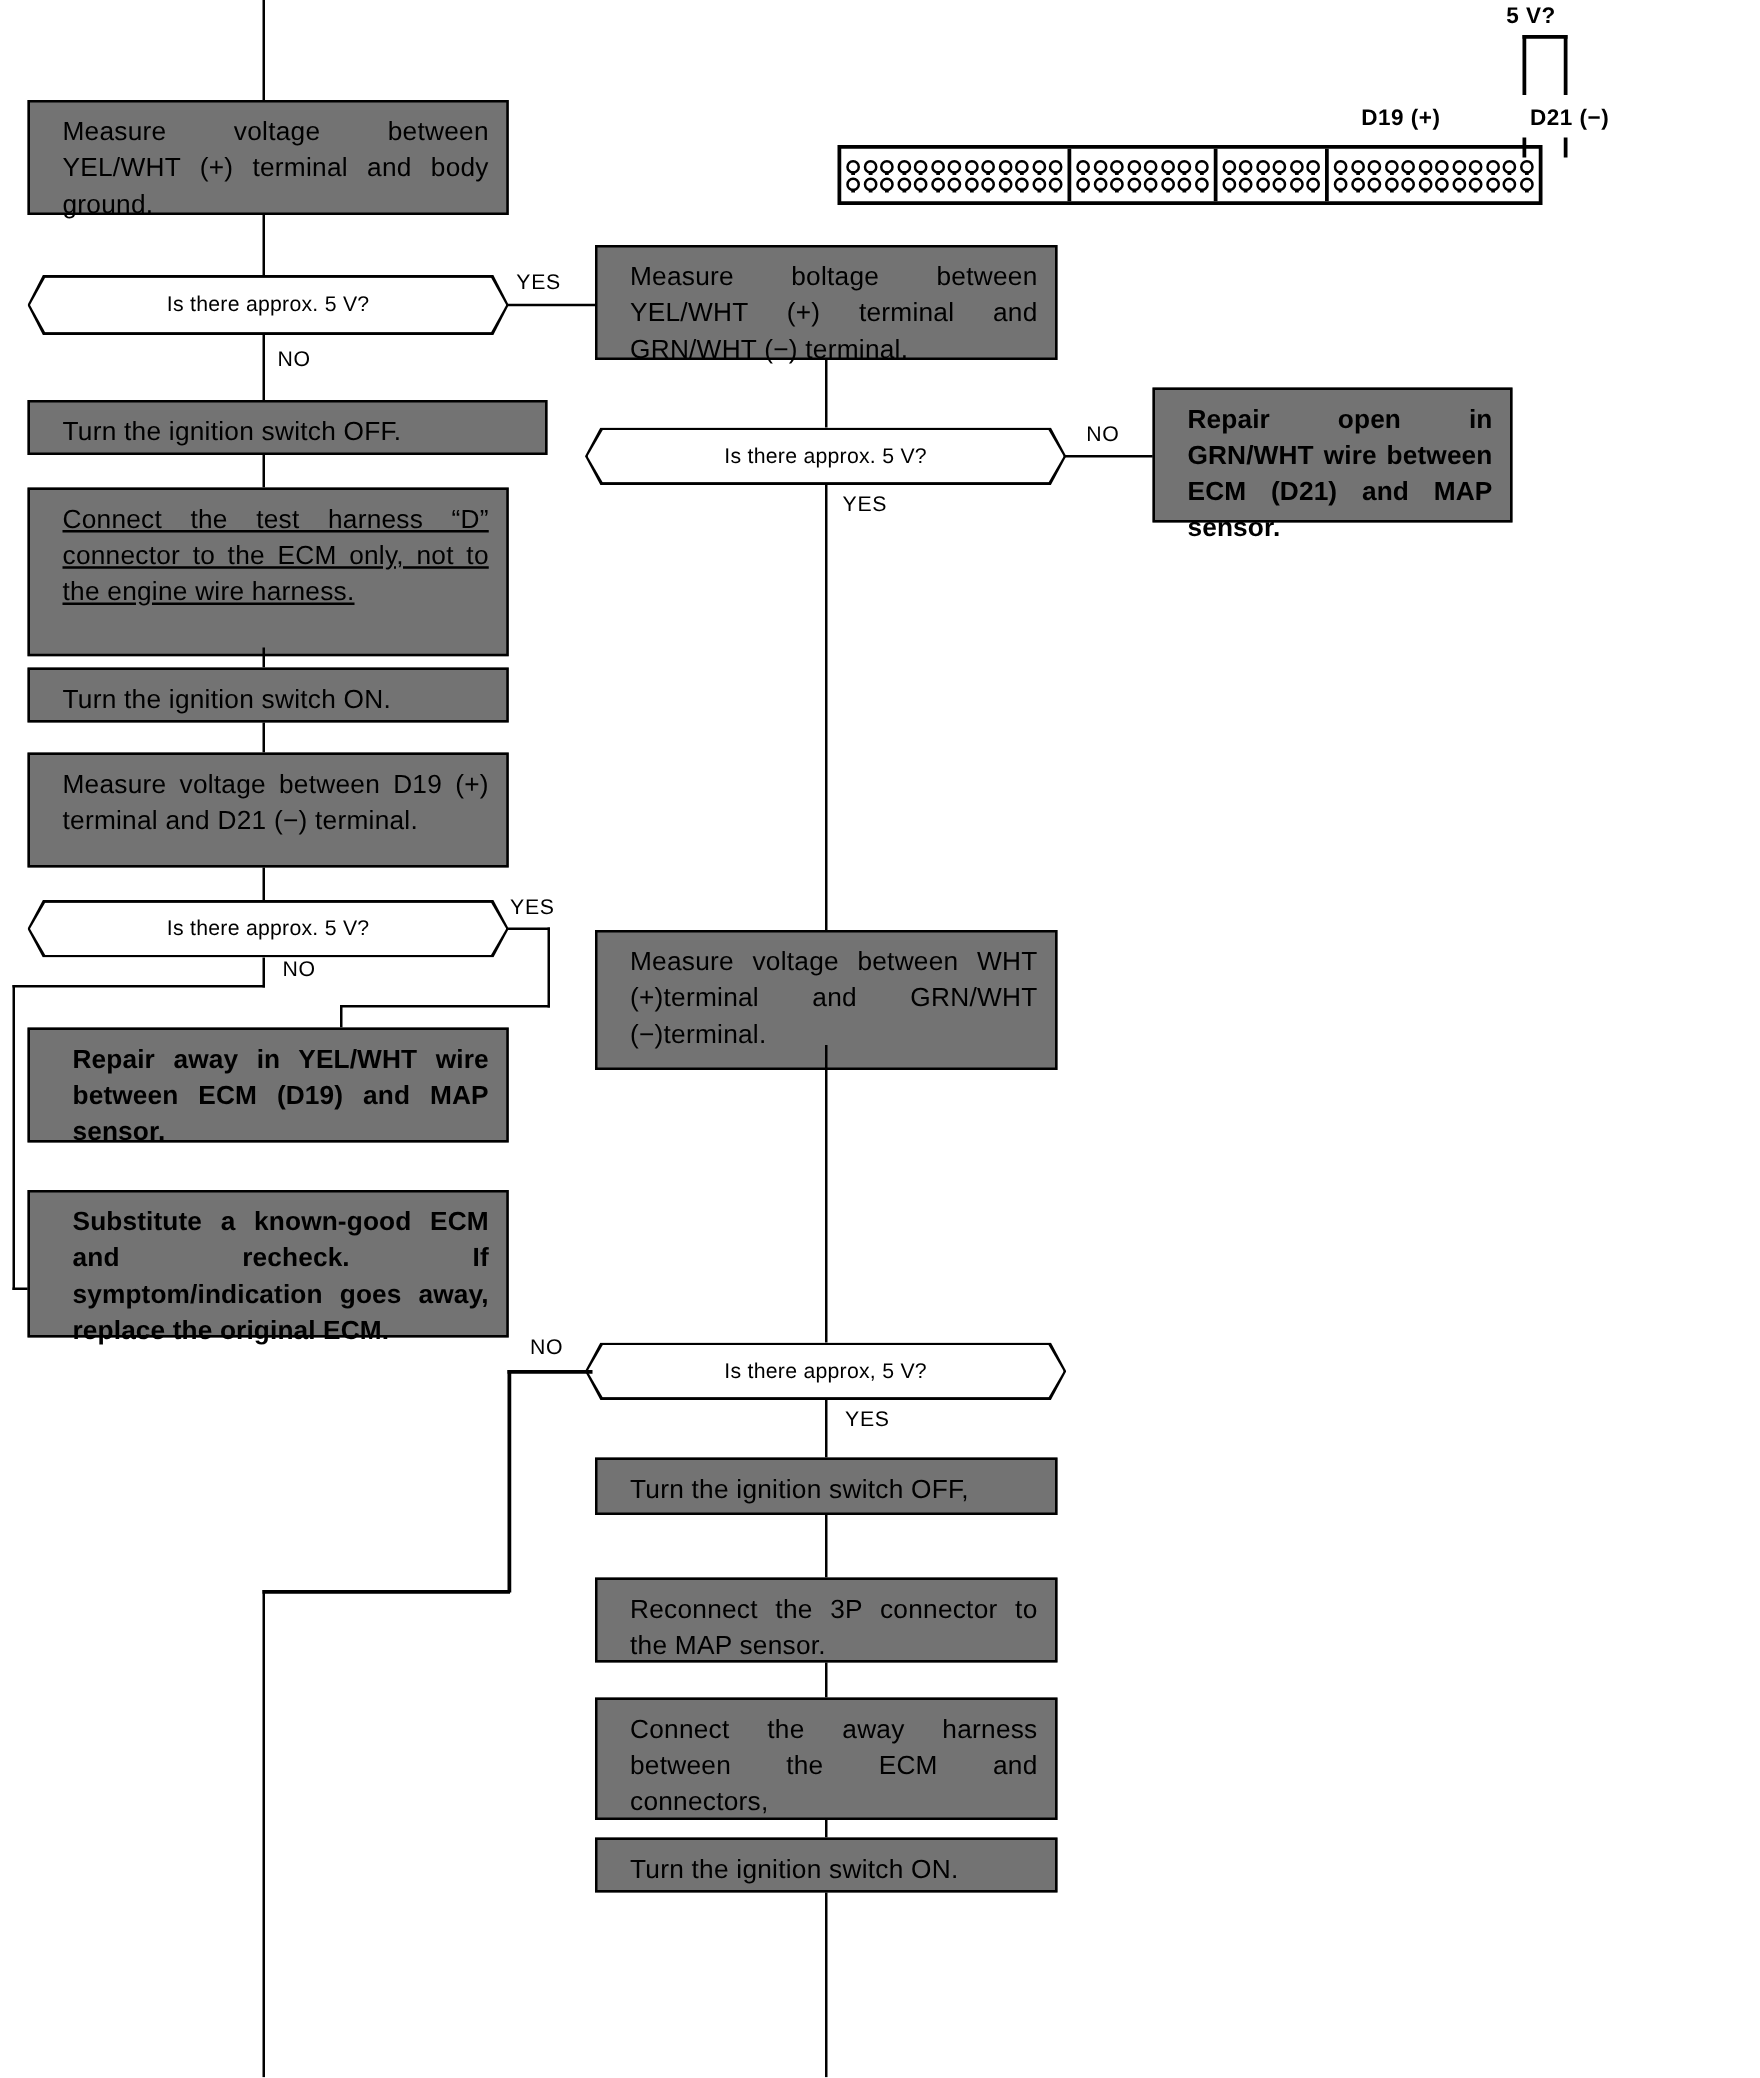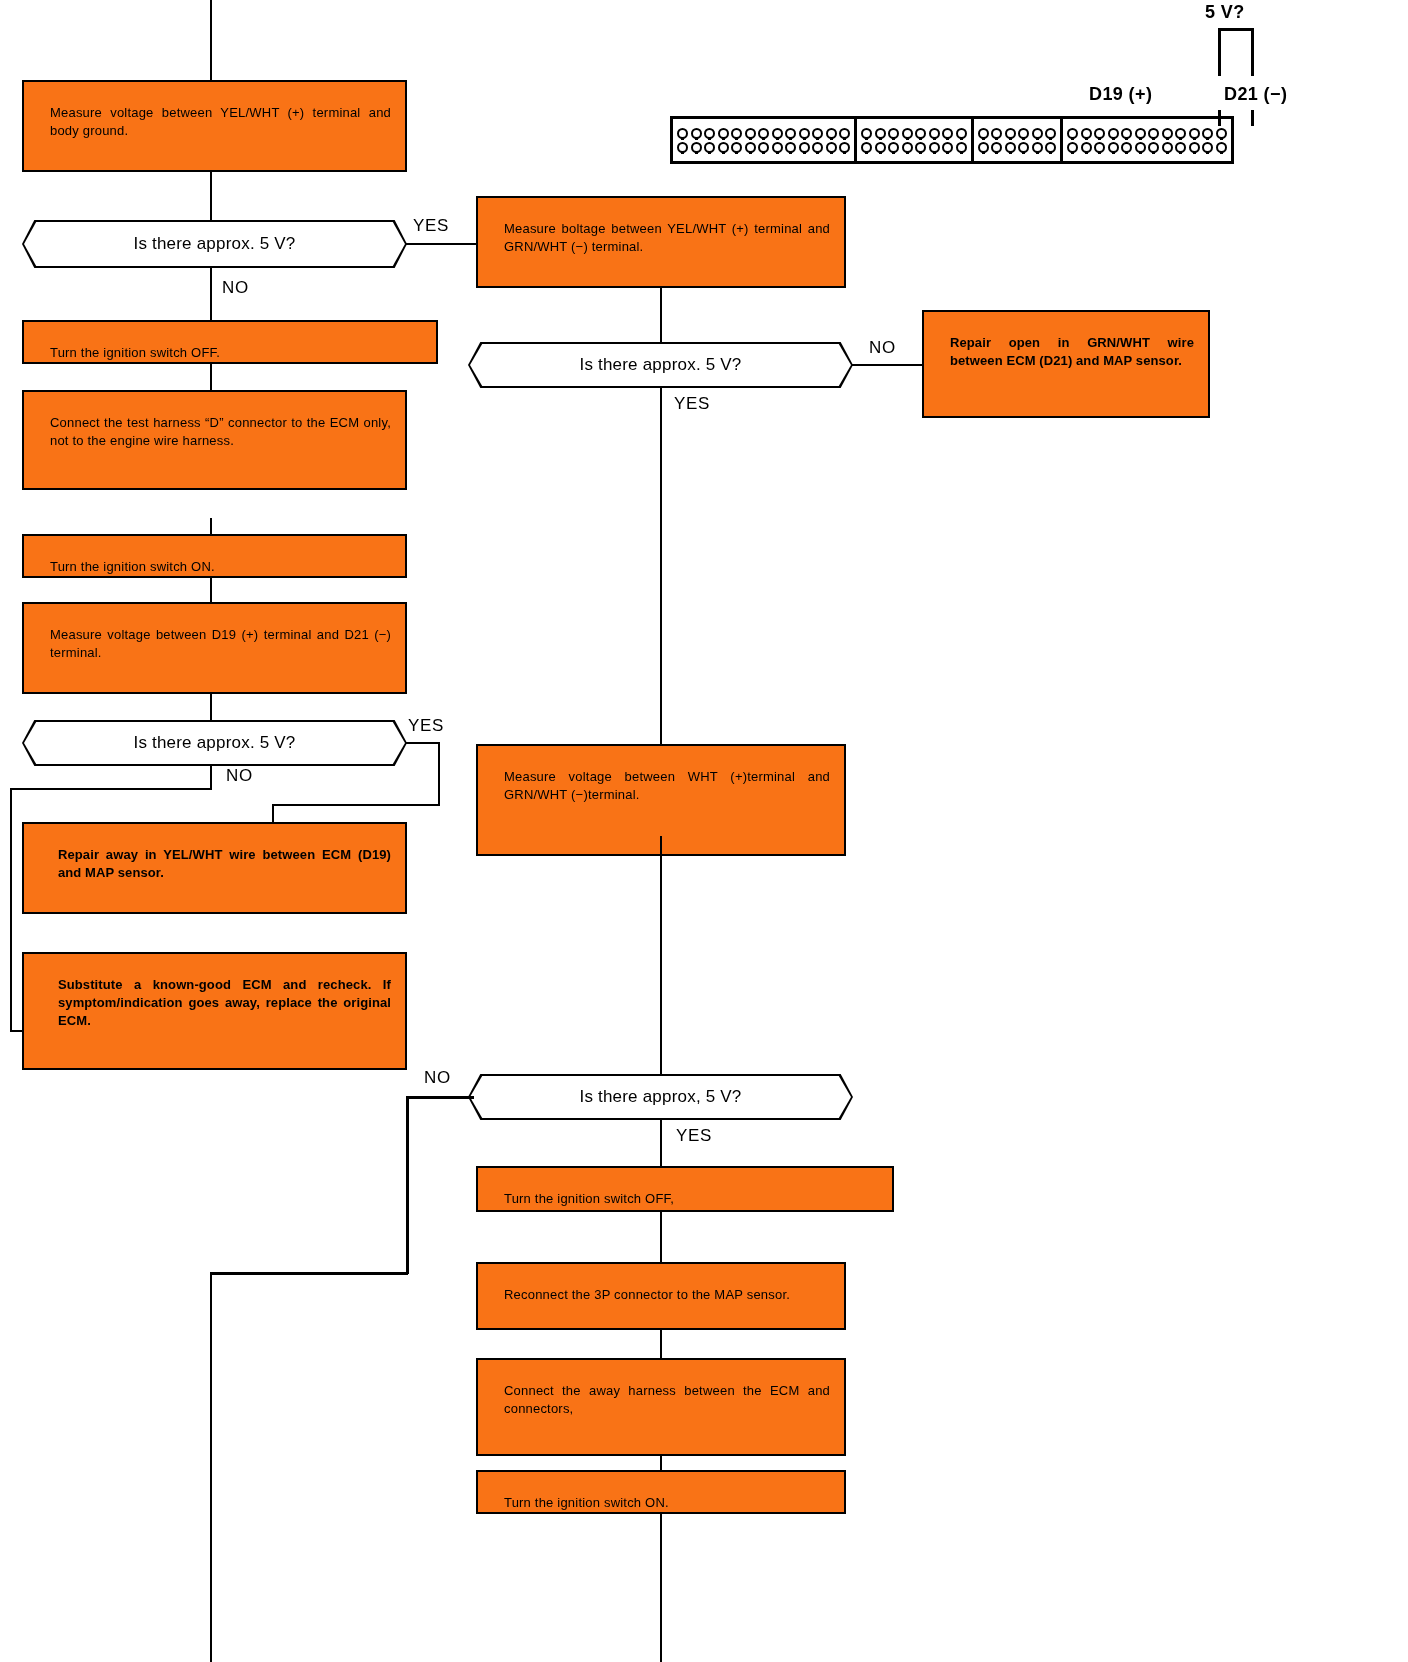--- a/index.html
+++ b/index.html
@@ -11,27 +11,27 @@
     position:relative;
     width:1408px;
     height:1662px;
     background:#ffffff;
     overflow:hidden;
   }
   
   .box{
     position:absolute;
     border:2px solid #000;
-    background:#f97316;
-    box-sizing:border-box;
-    font-size:13px;
+    background:#737373;
+    box-sizing:border-box;
+    font-size:21px;
     line-height:1.38;
     font-weight:500;
     letter-spacing:0.2px;
-    padding:22px 14px 8px 26px;
+    padding:10px 14px 8px 26px;
     white-space:pre-line;
   }
   .box.bold{font-weight:bold;letter-spacing:0.1px;}
   .box.just{text-align:justify;}
   
   .dec{
     position:absolute;
     box-sizing:border-box;
     font-size:17px;
     font-weight:400;
@@ -245,21 +245,21 @@
   <div class="lbl" style="left:413px;top:216px;">YES</div>
   <div class="ln" style="left:406px;top:243px;width:72px;height:2px;"></div>
 
   <div class="lbl" style="left:222px;top:278px;">NO</div>
   <div class="ln" style="left:210px;top:268px;width:2px;height:52px;"></div>
 
   <div class="box" style="left:22px;top:320px;width:416px;height:44px;">Turn the ignition switch OFF.</div>
 
   <div class="ln" style="left:210px;top:364px;width:2px;height:26px;"></div>
 
-  <div class="box just" style="left:22px;top:390px;width:385px;height:100px;">Connect the test harness “D” connector to the ECM only, not to the engine wire harness.</div>
+  <div class="box just" style="left:22px;top:390px;width:385px;height:135px;text-decoration:underline;">Connect the test harness “D” connector to the ECM only, not to the engine wire harness.</div>
 
   <div class="ln" style="left:210px;top:518px;width:2px;height:16px;"></div>
 
   <div class="box" style="left:22px;top:534px;width:385px;height:44px;">Turn the ignition switch ON.</div>
 
   <div class="ln" style="left:210px;top:578px;width:2px;height:24px;"></div>
 
   <div class="box just" style="left:22px;top:602px;width:385px;height:92px;">Measure voltage between D19 (+) terminal and D21 (−) terminal.</div>
 
   <div class="ln" style="left:210px;top:694px;width:2px;height:26px;"></div>
@@ -316,21 +316,21 @@
 
   <div class="lbl" style="left:424px;top:1068px;">NO</div>
   <div class="ln" style="left:406px;top:1096px;width:68px;height:3px;"></div>
   <div class="ln" style="left:406px;top:1096px;width:3px;height:178px;"></div>
   <div class="ln" style="left:210px;top:1272px;width:198px;height:3px;"></div>
   <div class="ln" style="left:210px;top:1272px;width:2px;height:390px;"></div>
 
   <div class="lbl" style="left:676px;top:1126px;">YES</div>
   <div class="ln" style="left:660px;top:1120px;width:2px;height:46px;"></div>
 
-  <div class="box" style="left:476px;top:1166px;width:418px;height:46px;">Turn the ignition switch OFF,</div>
+  <div class="box" style="left:476px;top:1166px;width:370px;height:46px;">Turn the ignition switch OFF,</div>
 
   <div class="ln" style="left:660px;top:1212px;width:2px;height:50px;"></div>
 
   <div class="box just" style="left:476px;top:1262px;width:370px;height:68px;">Reconnect the 3P connector to the MAP sensor.</div>
 
   <div class="ln" style="left:660px;top:1330px;width:2px;height:28px;"></div>
 
   <div class="box just" style="left:476px;top:1358px;width:370px;height:98px;">Connect the away harness between the ECM and connectors,</div>
 
   <div class="ln" style="left:660px;top:1456px;width:2px;height:14px;"></div>

